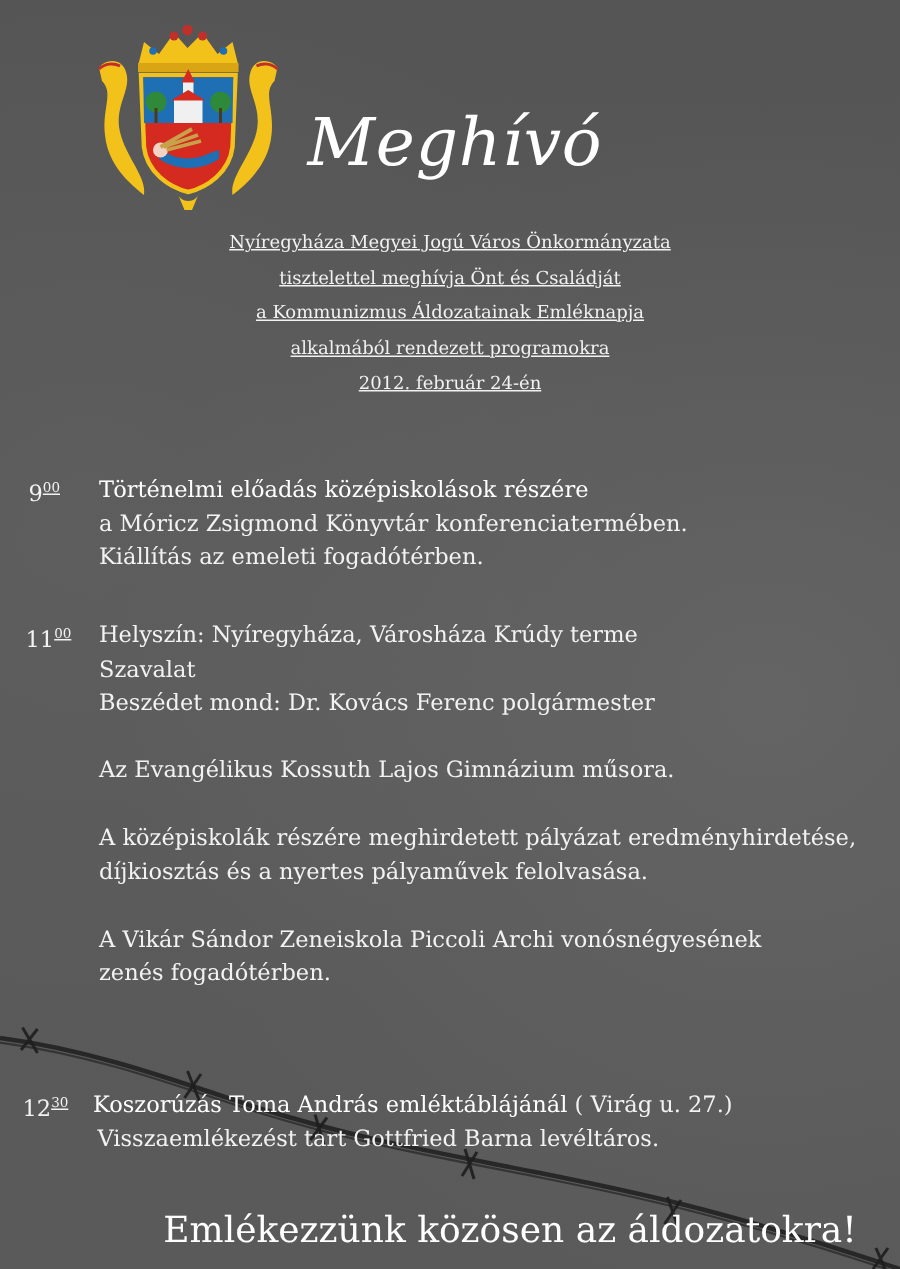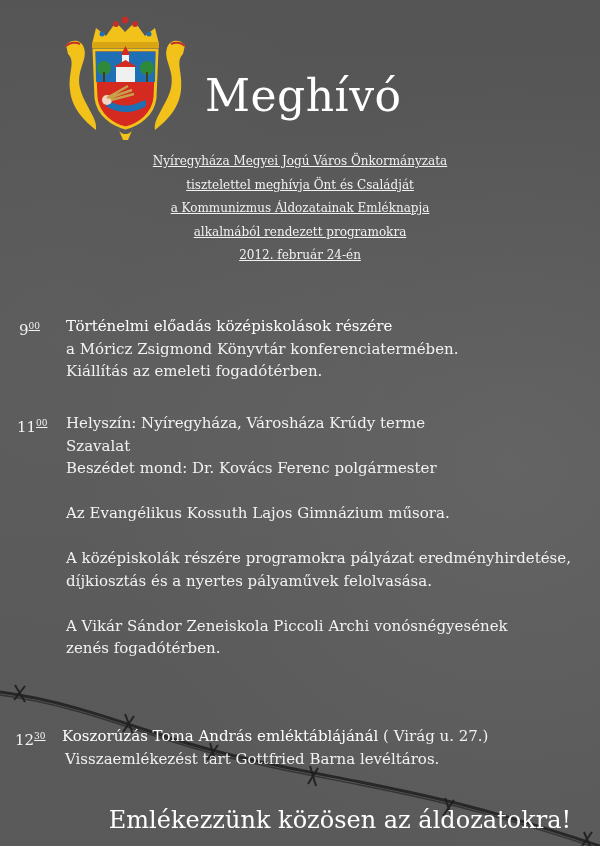--- a/index.html
+++ b/index.html
@@ -15,20 +15,21 @@
         radial-gradient(ellipse at 85% 55%, rgba(120,120,120,0.35) 0%, rgba(87,87,87,0) 60%),
         radial-gradient(ellipse at 10% 40%, rgba(110,110,110,0.25) 0%, rgba(87,87,87,0) 50%),
         linear-gradient(180deg, #555 0%, #595959 50%, #5a5a5a 100%);
     }
     .wire { position: absolute; left: 0; top: 0; width: 600px; height: 846px; pointer-events: none; }
     .crest { position: absolute; left: 58px; top: 10px; width: 135px; height: 135px; }
     .title {
       position: absolute; left: 205px; top: 70px;
       font-size: 44px; color: #fff; letter-spacing: 0.5px;
       font-family: "DejaVu Serif", serif;
+      font-style: italic;
     }
     .intro {
       position: absolute; left: 100px; top: 150px; width: 400px;
       text-align: center; font-size: 12px; line-height: 23.5px; color: #f2f2f2; text-decoration: underline;
     }
     .intro div { white-space: nowrap; }
     .event { position: absolute; left: 0; width: 600px; font-size: 15px; line-height: 22.5px; color: #f2f2f2; }
     .time { position: absolute; width: 60px; text-align: left; white-space: nowrap; }
     .time sup { font-size: 9px; text-decoration: underline; vertical-align: 6px; }
     .body { position: absolute; left: 66px; white-space: nowrap; }
@@ -123,21 +124,21 @@
     <div class="time" style="left:17px;">
       <span>11</span><sup>00</sup>
     </div>
     <div class="body">
       <div>Helyszín: Nyíregyháza, Városháza Krúdy terme</div>
       <div>Szavalat</div>
       <div>Beszédet mond: Dr. Kovács Ferenc polgármester</div>
       <div class="gap"></div>
       <div>Az  Evangélikus Kossuth Lajos Gimnázium műsora.</div>
       <div class="gap"></div>
-      <div>A középiskolák részére programokra pályázat eredményhirdetése,</div>
+      <div>A középiskolák részére meghirdetett pályázat eredményhirdetése,</div>
       <div>díjkiosztás és a nyertes pályaművek felolvasása.</div>
       <div class="gap"></div>
       <div>A Vikár Sándor Zeneiskola Piccoli  Archi vonósnégyesének</div>
       <div>zenés fogadótérben.</div>
     </div>
   </div>
 
   <div class="event" style="top:725px;">
     <div class="time" style="left:15px;">
       <span>12</span><sup>30</sup>

